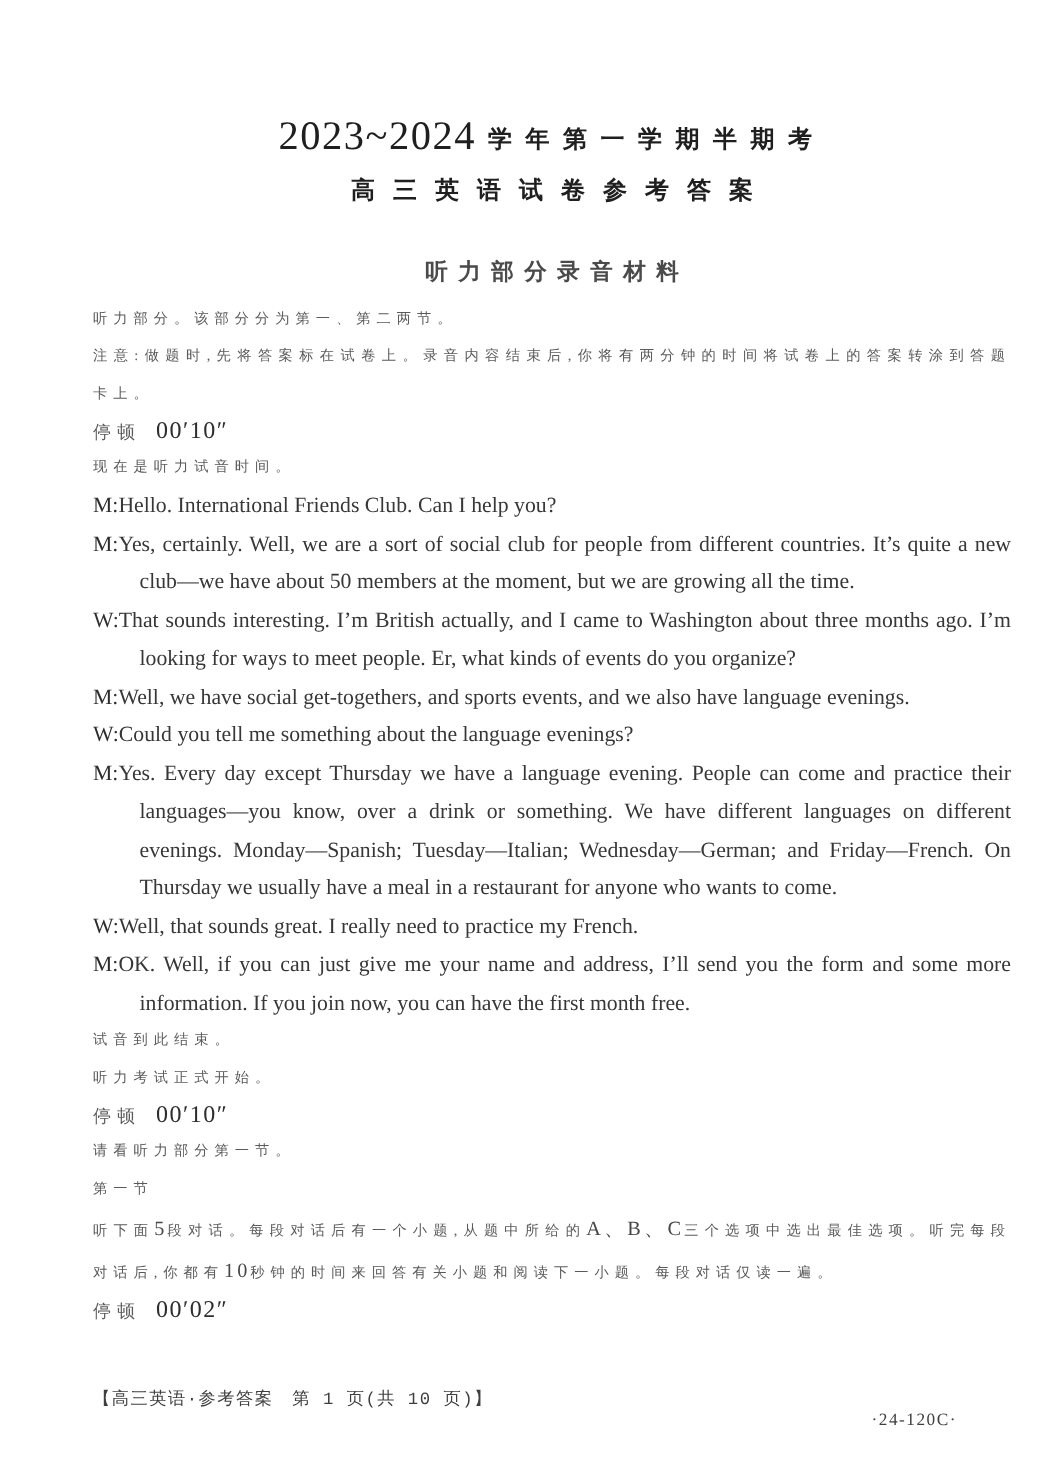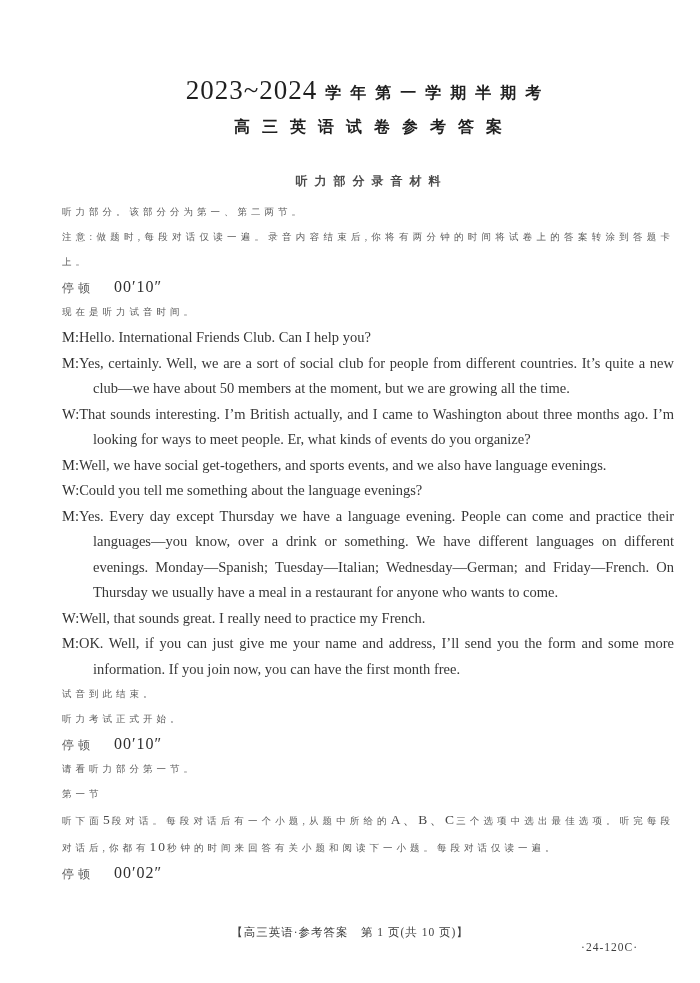--- a/index.html
+++ b/index.html
@@ -46,21 +46,21 @@
     font-weight: bold;
     letter-spacing: 12px;
     text-indent: 12px;
     color: #1f1f1f;
     line-height: 22px;
     font-family: "Liberation Sans", sans-serif;
   }
   .section-heading {
     margin: 37px 0 13px 0;
     text-align: center;
-    font-size: 12px;
+    font-size: 15px;
     font-weight: bold;
     letter-spacing: 7px;
     text-indent: 7px;
     color: #4a4a4a;
     line-height: 12px;
     font-family: "Liberation Sans", sans-serif;
   }
 
   
   .cn {
@@ -88,21 +88,21 @@
     font-size: 12px;
     letter-spacing: 4px;
     color: #5a5a5a;
     margin-top: 48px;
   }
   .pause .pause-time {
     font-family: "Liberation Serif", serif;
     font-size: 16px;
     letter-spacing: 1px;
     color: #2e2e2e;
-    margin-left: 20px;
+    margin-left: 10px;
   }
 
   
   .dlg {
     margin: 0;
     font-size: 14.5px;
     line-height: 25.5px;
     text-align: justify;
     color: #373737;
     padding-left: 31px;
@@ -116,22 +116,22 @@
     left: 62px;
     right: 62px;
     bottom: 42px;
     height: 16px;
     font-size: 11.5px;
     color: #3f3f3f;
   }
   .footer-center {
     display: block;
     width: 100%;
-    text-align: center;
     letter-spacing: 1px;
+    font-family: Liberation Mono, monospace;
   }
   .footer-code {
     position: absolute;
     right: 0;
     top: 16px;
     letter-spacing: 1px;
   }
 </style>
 </head>
 <body>
@@ -141,21 +141,21 @@
   <header>
     <h1 class="title1"><span class="year">2023~2024</span><span class="term">学年第一学期半期考</span></h1>
     <h2 class="title2">高三英语试卷参考答案</h2>
     <div class="section-heading">听力部分录音材料</div>
   </header>
 
   <main>
 
     <p class="cn">听力部分。该部分分为第一、第二两节。</p>
 
-    <p class="cn">注意:做题时,每段对话仅读一遍。录音内容结束后,你将有两分钟的时间将试卷上的答案转涂到答题卡上。</p>
+    <p class="cn">注意:做题时,先将答案标在试卷上。录音内容结束后,你将有两分钟的时间将试卷上的答案转涂到答题卡上。</p>
 
     <p class="pause"><span class="cn-label">停顿</span><span class="pause-time">00′10″</span></p>
 
     <p class="cn">现在是听力试音时间。</p>
 
     <p class="dlg"><span class="spk">M:</span><span>Hello. International Friends Club. Can I help you?</span></p>
 
 
     <p class="dlg"><span class="spk">M:</span><span>Yes, certainly. Well, we are a sort of social club for people from different countries. It’s quite a new club—we have about 50 members at the moment, but we are growing all the time.</span></p>
 

